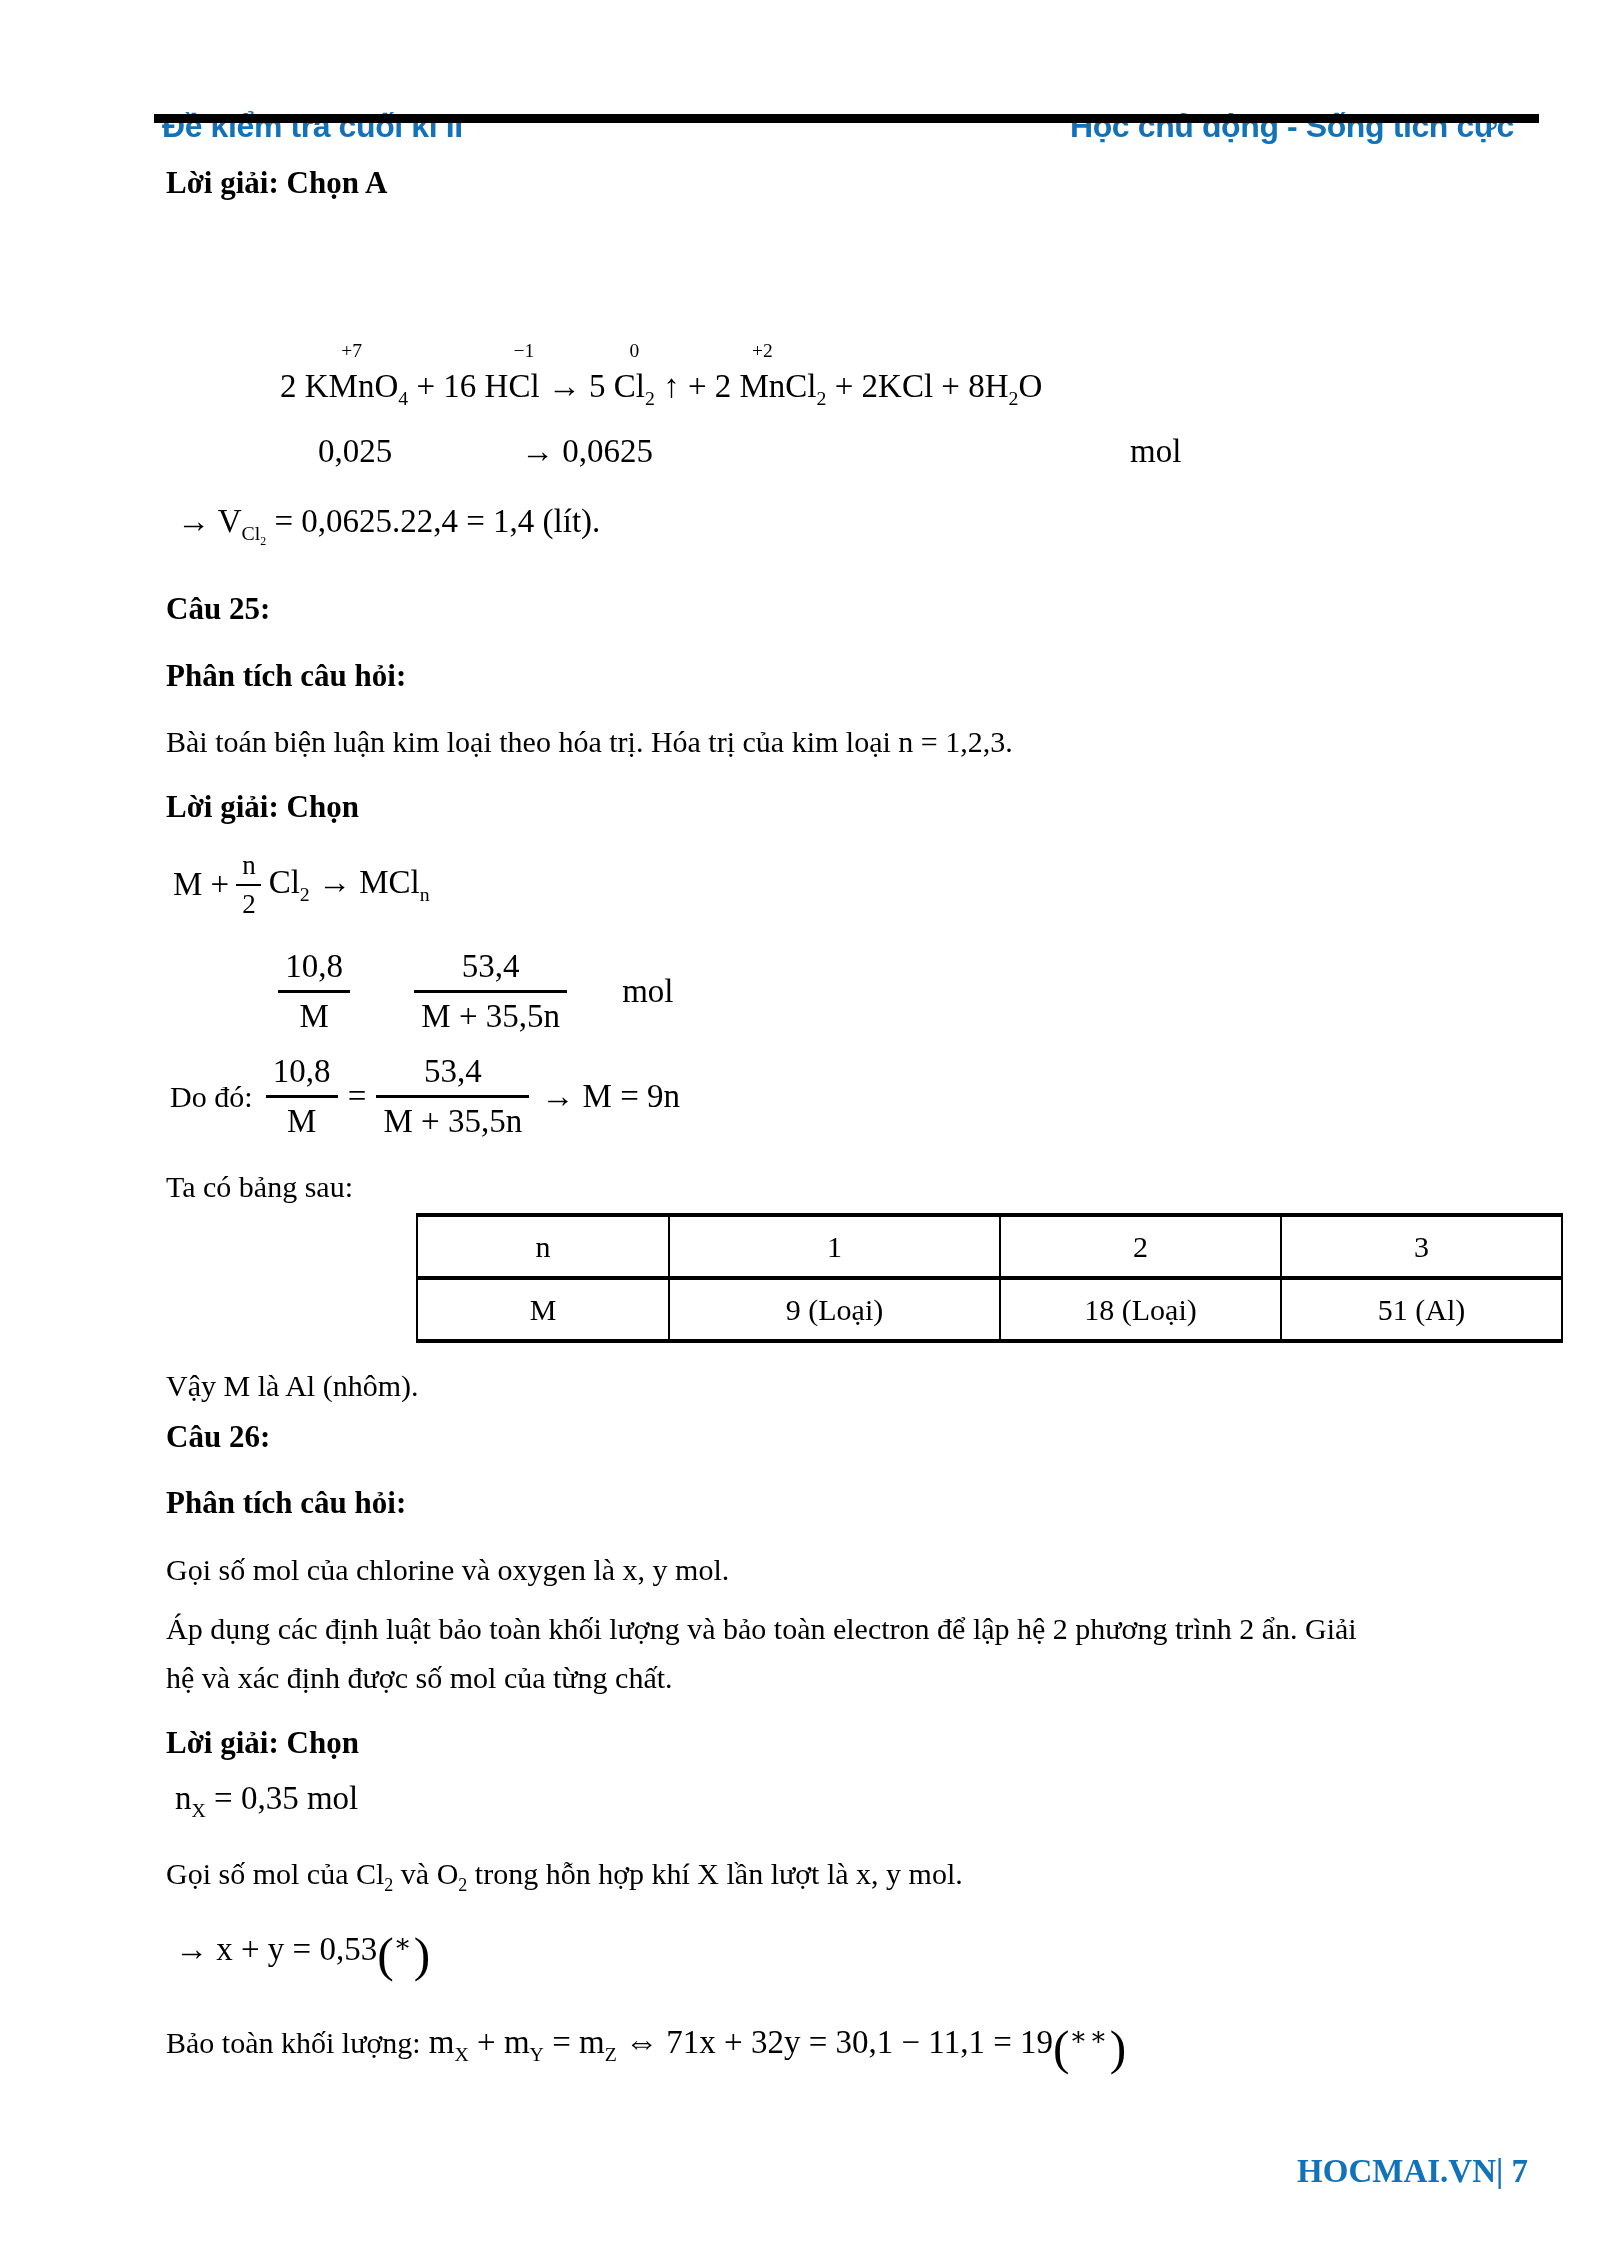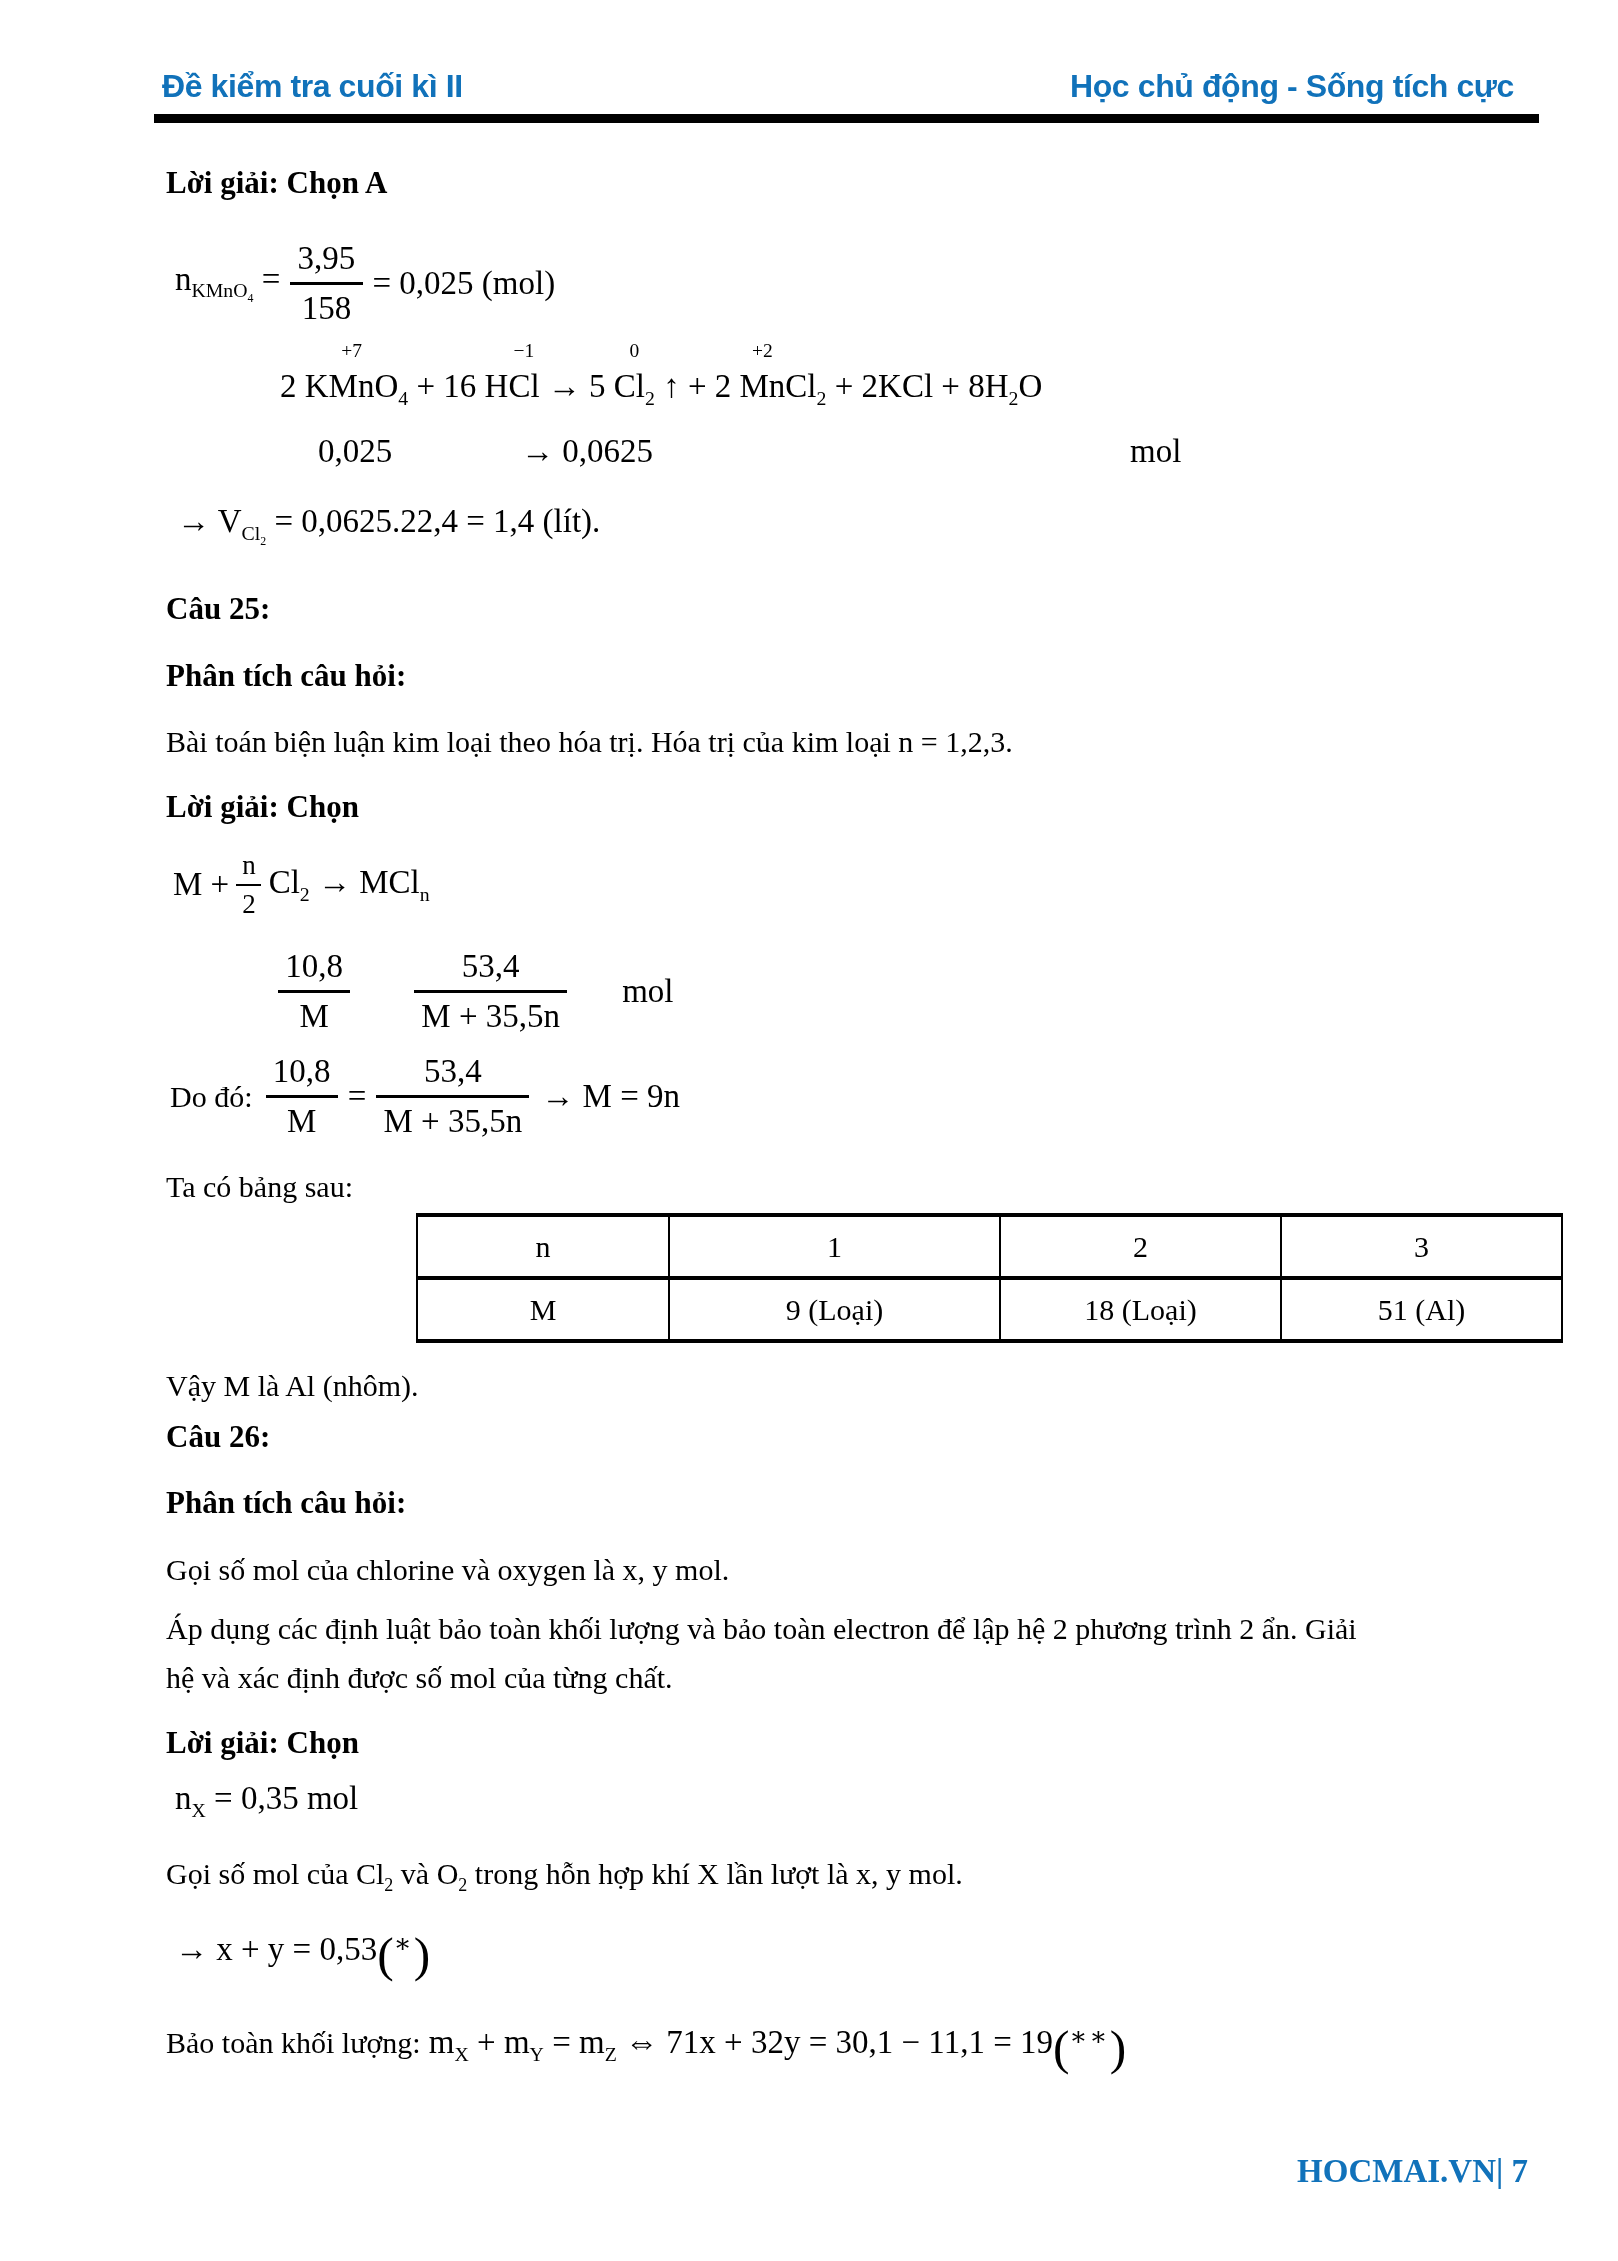--- a/index.html
+++ b/index.html
@@ -7,21 +7,21 @@
   .page {
     position:relative; width:1619px; height:2261px; background:#ffffff;
     font-family:"Liberation Serif","DejaVu Serif","DejaVu Sans",serif;
     color:#000; overflow:hidden;
   }
   .abs { position:absolute; white-space:nowrap; }
   
   .hdr-title {
     font-family:"Liberation Sans","DejaVu Sans",sans-serif;
     font-weight:700; font-size:32px; letter-spacing:-0.4px;
-    color:var(--accent,#1172ba); white-space:nowrap; position:absolute;
+    color:var(--accent,#1172ba); white-space:nowrap; position:absolute;margin-top:40px;
   }
   .hdr-rule { position:absolute; background:#000; }
   
   .body-t { font-size:30px; line-height:1.25; }
   .bold-t { font-size:31px; font-weight:700; line-height:1.25; }
   .fm { font-size:33px; }
   .fm-row { position:absolute; display:flex; align-items:center; font-size:33px; white-space:nowrap; }
   .runs { white-space:nowrap; }
   .sb { font-size:0.6em; vertical-align:-0.38em; }
   .sb .sb { vertical-align:-0.45em; }
@@ -52,28 +52,20 @@
 <body>
 
 <div class="page">
 
   <div class="hdr-title" style="left:162px; top:68px;">Đề kiểm tra cuối kì II</div>
   <div class="hdr-title" style="right:105px; top:68px;">Học chủ động - Sống tích cực</div>
   <div class="hdr-rule" style="left:154px; top:114px; width:1385px; height:9.4px;"></div>
 
   <div class="abs bold-t" style="left:166px; top:164px;">Lời giải: Chọn A</div>
 
-  <div class="fm-row" style="left:175px; top:240px;">
-    <span class="runs"><span>n</span><span class="sb"><span>KMnO</span><span class="sb">4</span></span>&nbsp;<span>=</span></span>
-    <span class="frac">
-        <span class="num">3,95</span>
-        <span class="den">158</span>
-      </span>
-    <span class="runs">= 0,025 (mol)</span>
-  </div>
 
   <div class="eq-row" style="left:280px; top:338px;"><span class="tok"><span class="ov"></span><span>2&nbsp;K</span><span class="sb"></span></span><span class="tok"><span class="ov">+7</span><span>Mn</span><span class="sb"></span></span><span class="tok"><span class="ov"></span><span>O</span><span class="sb">4</span></span><span class="tok"><span class="ov"></span><span>&nbsp;+&nbsp;16&nbsp;H</span><span class="sb"></span></span><span class="tok"><span class="ov">−1</span><span>Cl</span><span class="sb"></span></span><span class="tok"><span class="ov"></span><span>&nbsp;→&nbsp;5&nbsp;</span><span class="sb"></span></span><span class="tok"><span class="ov">0</span><span>Cl</span><span class="sb">2</span></span><span class="tok"><span class="ov"></span><span>&nbsp;↑&nbsp;</span><span class="sb"></span></span><span class="tok"><span class="ov"></span><span>+&nbsp;2&nbsp;</span><span class="sb"></span></span><span class="tok"><span class="ov">+2</span><span>Mn</span><span class="sb"></span></span><span class="tok"><span class="ov"></span><span>Cl</span><span class="sb">2</span></span><span class="tok"><span class="ov"></span><span>&nbsp;+&nbsp;2KCl&nbsp;+&nbsp;8H</span><span class="sb">2</span></span><span class="tok"><span class="ov"></span><span>O</span><span class="sb"></span></span></div>
 
   <span class="abs fm" style="left:318px; top:433px;">0,025</span>
   <span class="abs fm" style="left:521px; top:433px;">→ 0,0625</span>
   <span class="abs fm" style="left:1130px; top:433px;">mol</span>
 
   <div class="abs fm" style="left:177px; top:503px;"><span>→ V</span><span class="sb"><span>Cl</span><span class="sb">2</span></span><span> = 0,0625.22,4 = 1,4 (lít).</span></div>
 
   <div class="abs bold-t" style="left:166px; top:590px;">Câu 25:</div>

